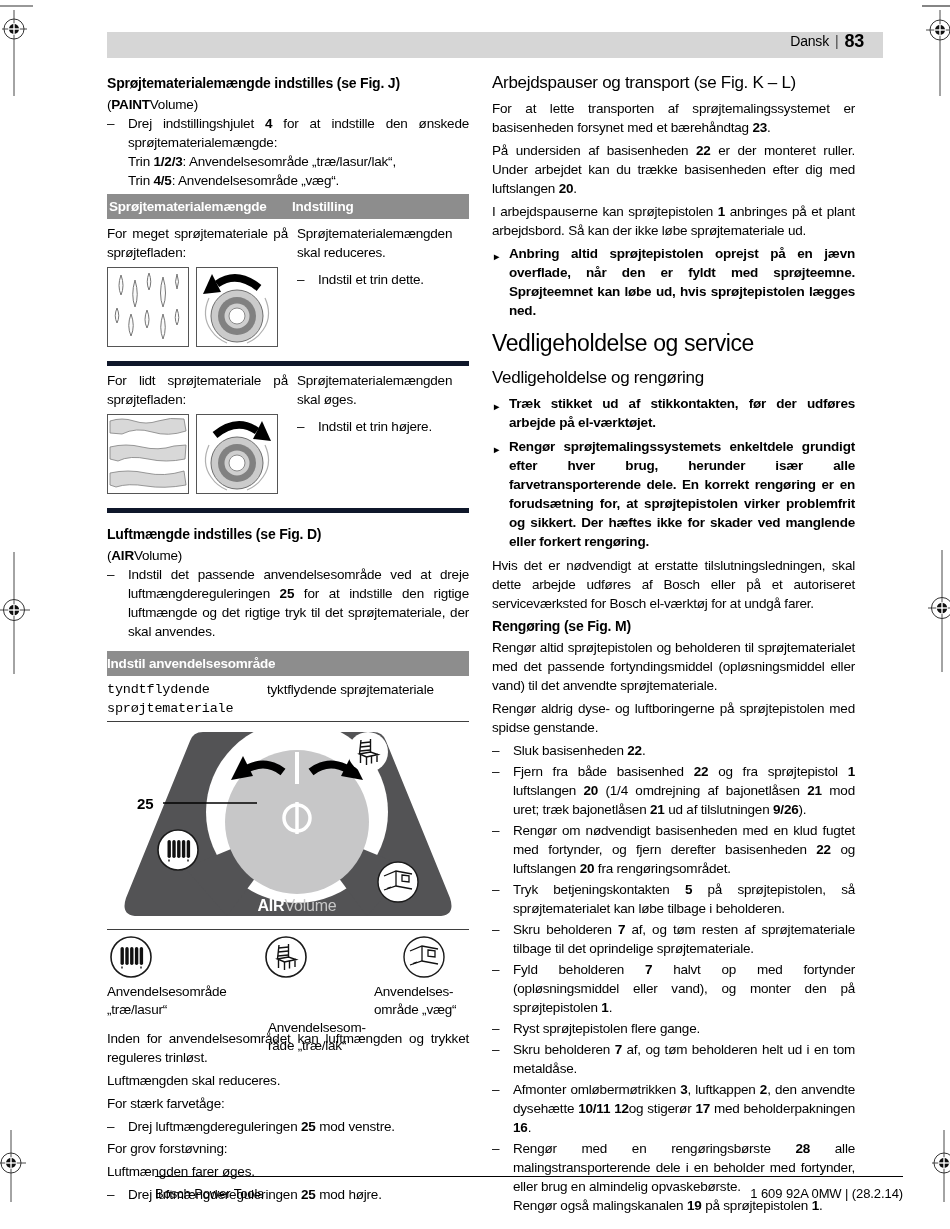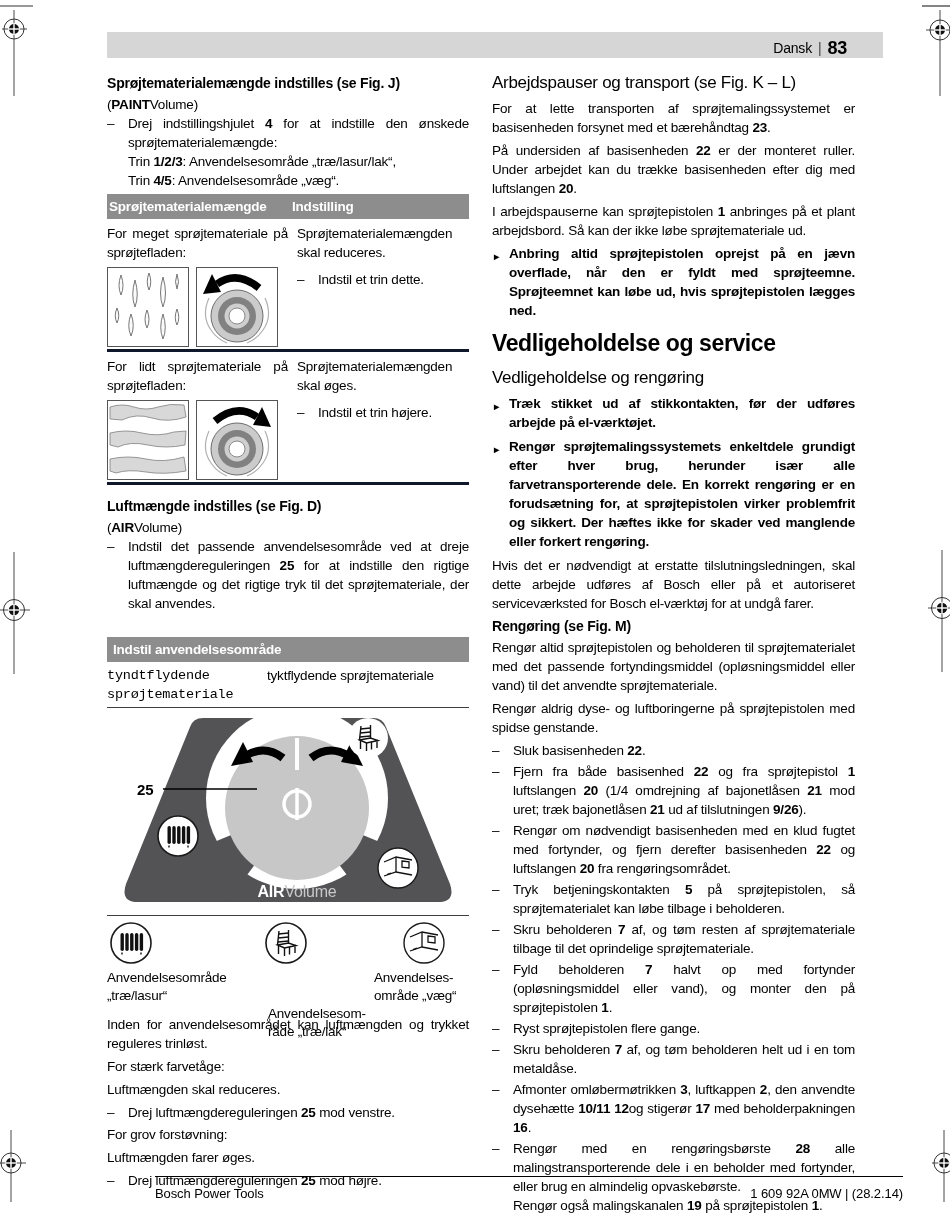--- a/index.html
+++ b/index.html
@@ -2,45 +2,45 @@
 <html lang="da"><head>
 <meta charset="utf-8">
 <style>
   html,body{margin:0;padding:0;background:#fff;}
   .page{position:relative;width:950px;height:1229px;background:#fff;overflow:hidden;
         font-family:"Liberation Sans",sans-serif;color:#000;
         font-size:13.5px;line-height:19px;letter-spacing:-0.2px;}
   b{font-weight:bold;}
   .reg{position:absolute;}
   .header-bar{position:absolute;left:107px;top:32px;width:776px;height:26px;background:#d6d6d6;
-        display:flex;align-items:flex-end;justify-content:flex-end;padding-right:36px;box-sizing:border-box;
+        display:flex;align-items:flex-start;justify-content:flex-end;padding-right:19px;box-sizing:border-box;
         font-size:14px;}
   .header-bar .sep{margin:0 6px;color:#444;}
   .header-bar b{font-size:18px;}
   .col{position:absolute;top:74px;}
   .col-left{left:107px;width:362px;}
   .col-right{left:492px;width:363px;top:72px;}
   .j{text-align:justify;hyphens:auto;}
   p{margin:0 0 4px;}
   .h-sub{font-weight:bold;font-size:14px;margin:0 0 2px;}
   .h-section{font-weight:normal;font-size:17px;line-height:21px;margin:0 0 6px;letter-spacing:-0.3px;}
-  .h-main{font-weight:bold;font-size:23px;line-height:28px;margin:9px 0 10px;letter-spacing:-0.4px;}
+  .h-main{font-weight:normal;font-size:23px;line-height:28px;margin:9px 0 10px;letter-spacing:-0.4px;}
   .mt{margin-top:12px;}
   .dash{display:flex;margin:0 0 3px;}
   .dash .marker{flex:none;width:21px;}
   .dash .body{flex:1;min-width:0;}
   .warn{display:flex;margin:0 0 5px;}
   .warn .amarker{flex:none;width:17px;font-size:9.5px;padding-top:3px;}
   .warn .body{flex:1;font-weight:bold;}
-  .graybar{background:#8d8d8d;color:#fff;font-weight:bold;padding:3px 6px;margin:24px 0 4px;}
+  .graybar{background:#8d8d8d;color:#fff;font-weight:bold;padding:3px 0;margin:10px 0 4px;}
   .tbl{margin-top:4px;}
   .tbl-head{display:flex;background:#8d8d8d;color:#fff;font-weight:bold;padding:3px 2px;}
   .tbl-head .c1{flex:none;width:183px;}
   .tbl-head .c2{flex:1;}
-  .tbl-row{display:flex;padding:5px 0 2px;border-bottom:3px solid #0f172a;}
+  .tbl-row{display:flex;padding:5px 0 14px;border-bottom:5px solid #0f172a;}
   .tbl-row .c1{flex:none;width:190px;padding-right:9px;box-sizing:border-box;}
   .tbl-row .c2{flex:1;min-width:0;}
   .imgs{display:flex;gap:7px;margin-top:5px;}
   .imgbox{width:82px;height:80px;border:1px solid #555;background:#fff;box-sizing:border-box;}
   .range-row{display:flex;margin:1px 0 3px;}
   .range-row .rleft{flex:none;width:160px;font-family:Liberation Mono, monospace;}
   .range-row .rright{flex:1;}
   hr.thin{border:none;border-top:1px solid #3e3e3e;margin:2px 0;}
   .diagram{position:relative;margin:4px 0 0;}
   .apps{position:relative;height:50px;margin-top:3px;}
@@ -316,22 +316,22 @@
         <div>Anvendelsesom-</div>
           <div>råde „træ/lak“</div>
       </div>
       <div class="cap cap3">
         <div>Anvendelses-</div>
           <div>område „væg“</div>
       </div>
     </div>
 
     <p class="j">Inden for anvendelsesområdet kan luftmængden og trykket reguleres trinløst.</p>
+    <p>Luftmængden skal reduceres.</p>
     <p>For stærk farvetåge:</p>
-    <p>Luftmængden skal reduceres.</p>
     <div class="dash">
       <span class="marker">–</span>
       <div class="body">Drej luftmængdereguleringen <b>25</b> mod venstre.</div>
     </div>
     <p>For grov forstøvning:</p>
     <p>Luftmængden farer øges.</p>
     <div class="dash">
       <span class="marker">–</span>
       <div class="body">Drej luftmængdereguleringen <b>25</b> mod højre.</div>
     </div>

